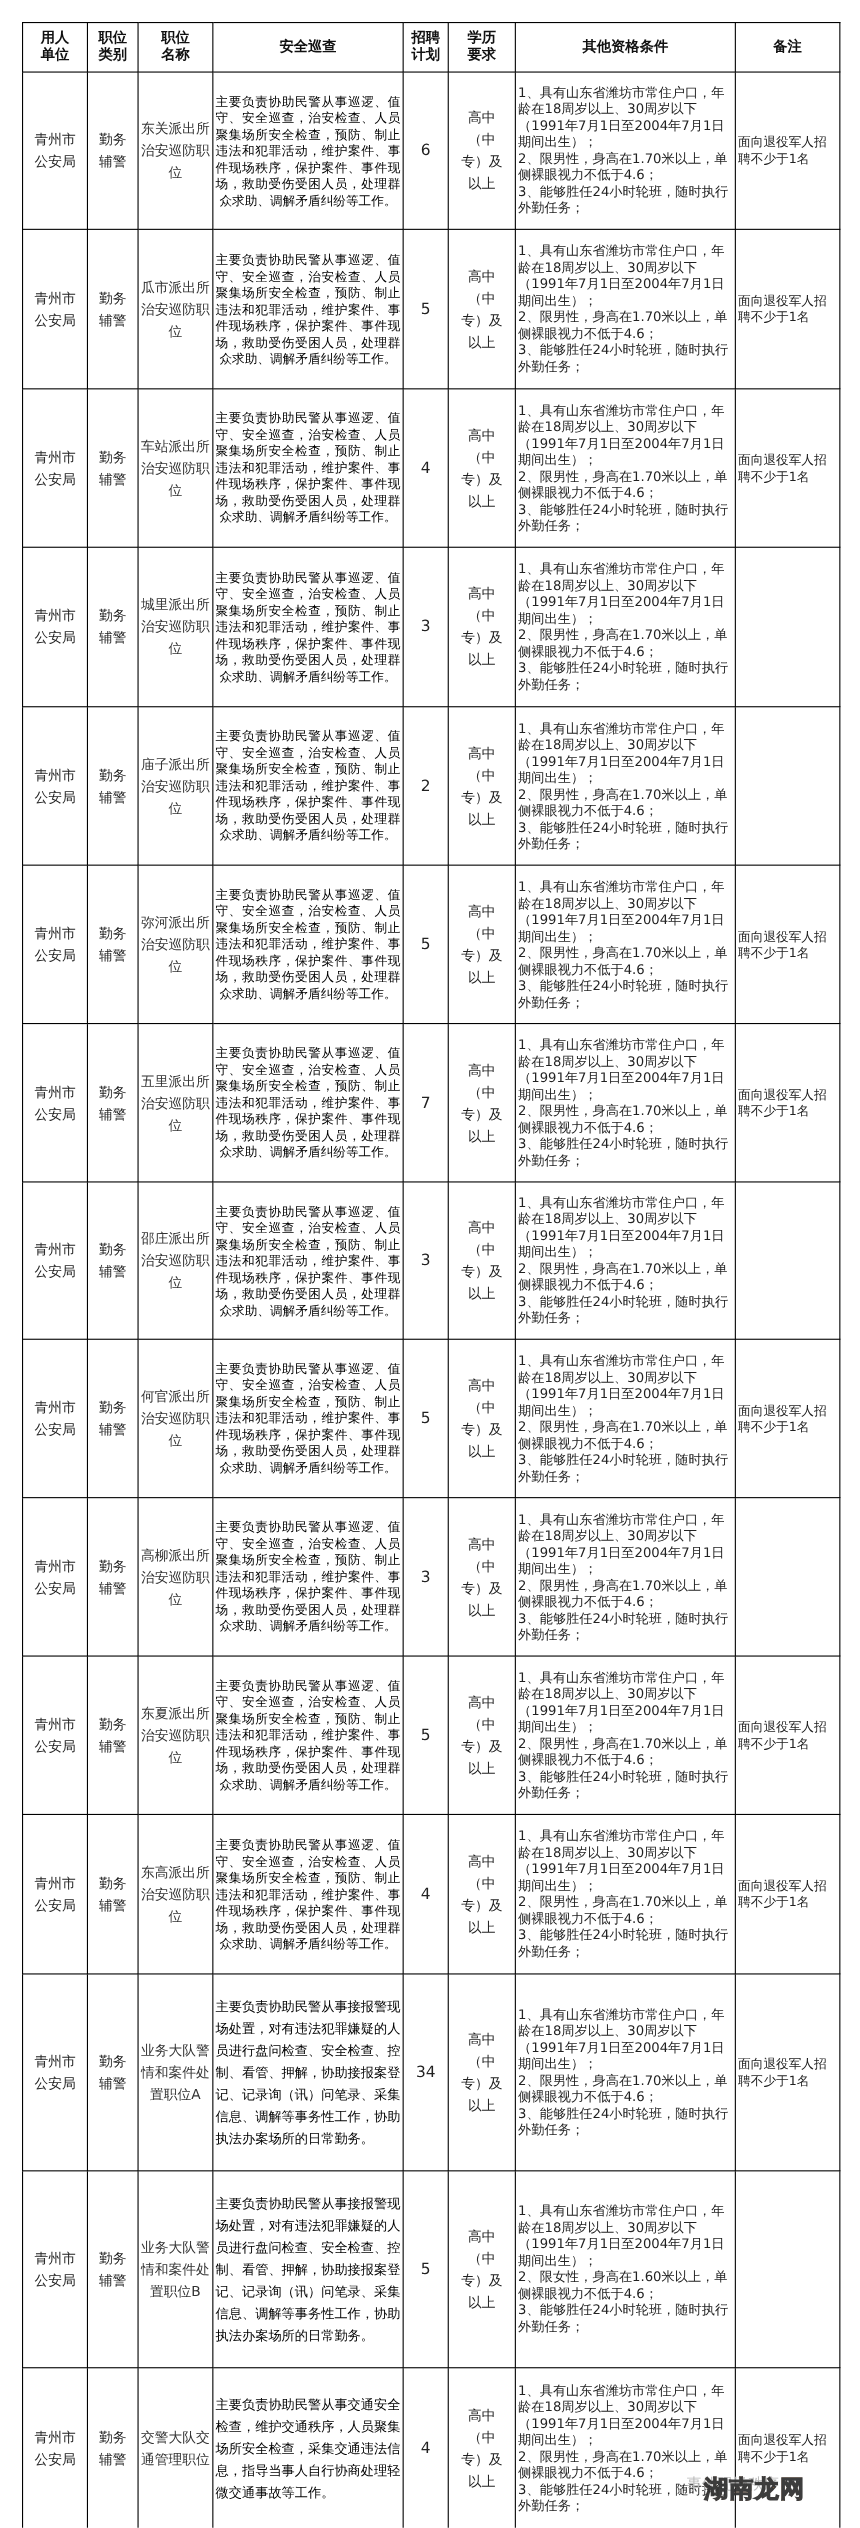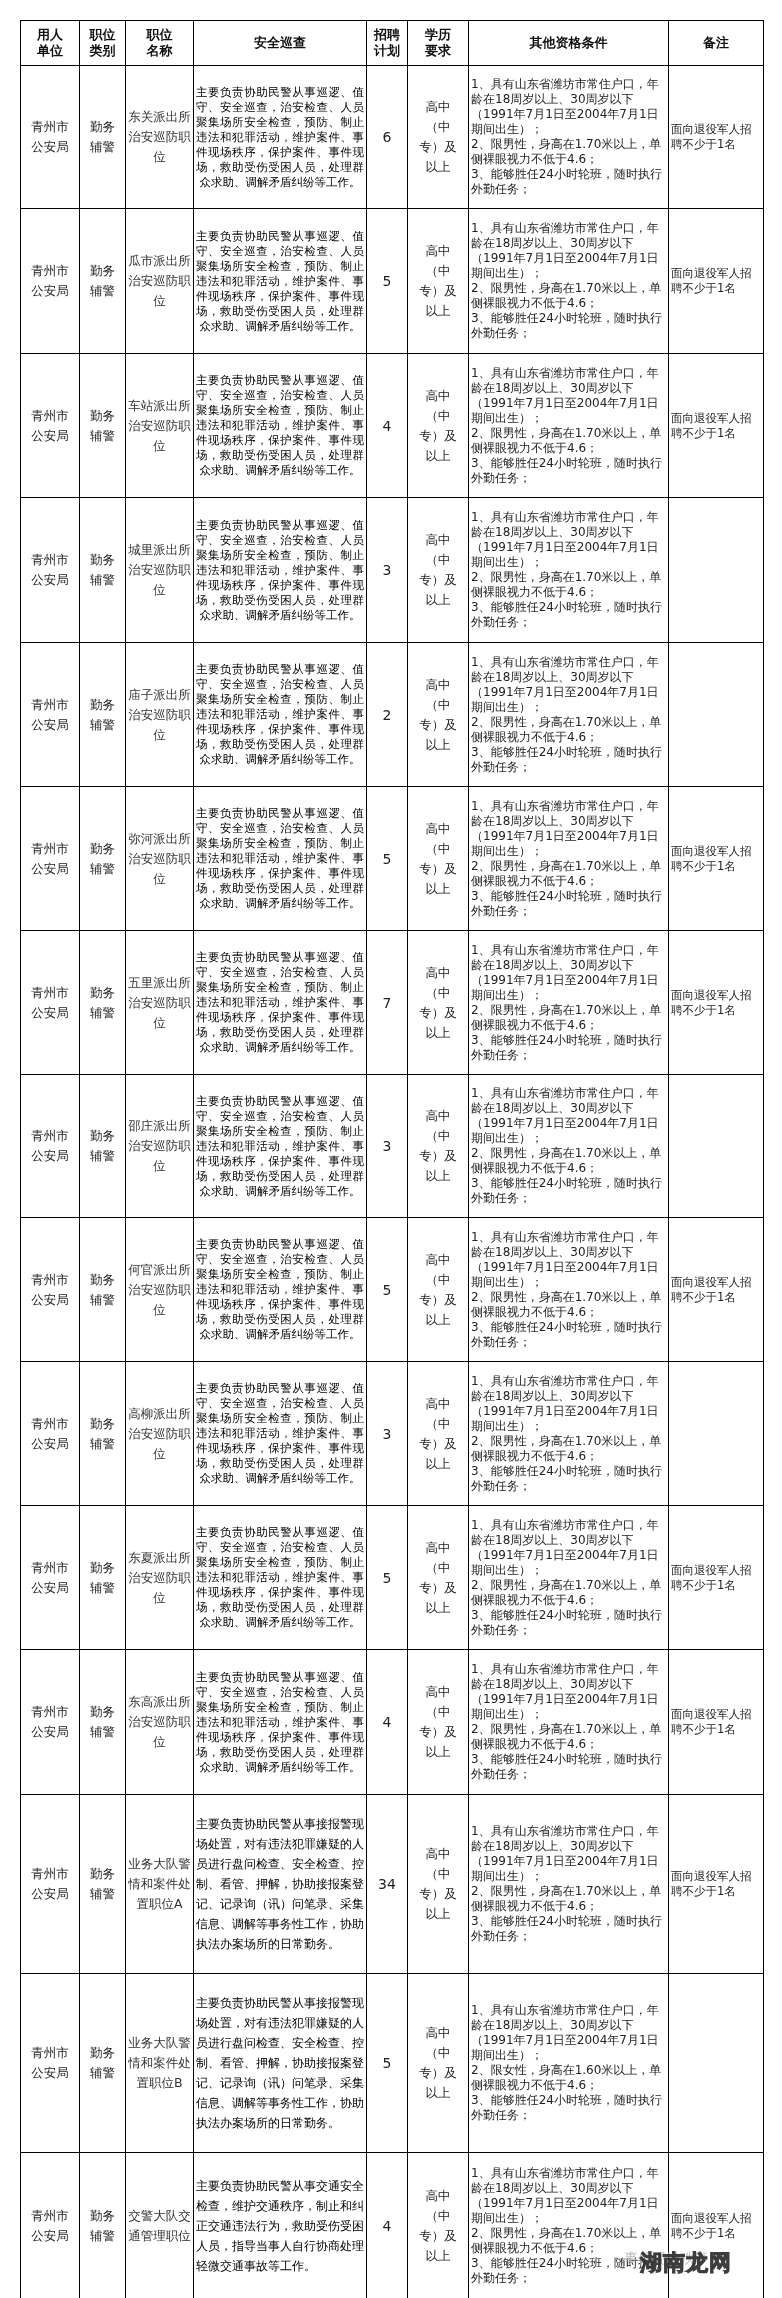--- a/index.html
+++ b/index.html
@@ -229,21 +229,21 @@
     <td class="quals">1、具有山东省潍坊市常住户口，年龄在18周岁以上、30周岁以下（1991年7月1日至2004年7月1日期间出生）；
 2、限女性，身高在1.60米以上，单侧裸眼视力不低于4.6；
 3、能够胜任24小时轮班，随时执行外勤任务；</td>
     <td class="note"></td>
   </tr>
 
   <tr style="height: 147px;">
     <td class="unit">青州市<br>公安局</td>
     <td class="cat">勤务<br>辅警</td>
     <td class="pos">交警大队交<br>通管理职位</td>
-    <td class="desc alt">主要负责协助民警从事交通安全检查，维护交通秩序，制止和纠正交通违法行为，救助受伤受困人员，指导当事人自行协商处理轻微交通事故等工作。</td>
+    <td class="desc alt">主要负责协助民警从事交通安全检查，维护交通秩序，人员聚集场所安全检查，采集交通违法信息，指导当事人自行协商处理轻微交通事故等工作。</td>
     <td class="count">4</td>
     <td class="edu">高中<br>（中<br>专）及<br>以上</td>
     <td class="quals">1、具有山东省潍坊市常住户口，年龄在18周岁以上、30周岁以下（1991年7月1日至2004年7月1日期间出生）；
 2、限男性，身高在1.70米以上，单侧裸眼视力不低于4.6；
 3、能够胜任24小时轮班，随时执行外勤任务；</td>
     <td class="note">面向退役军人招聘不少于1名</td>
   </tr>
 </tbody>
 </table>
 

